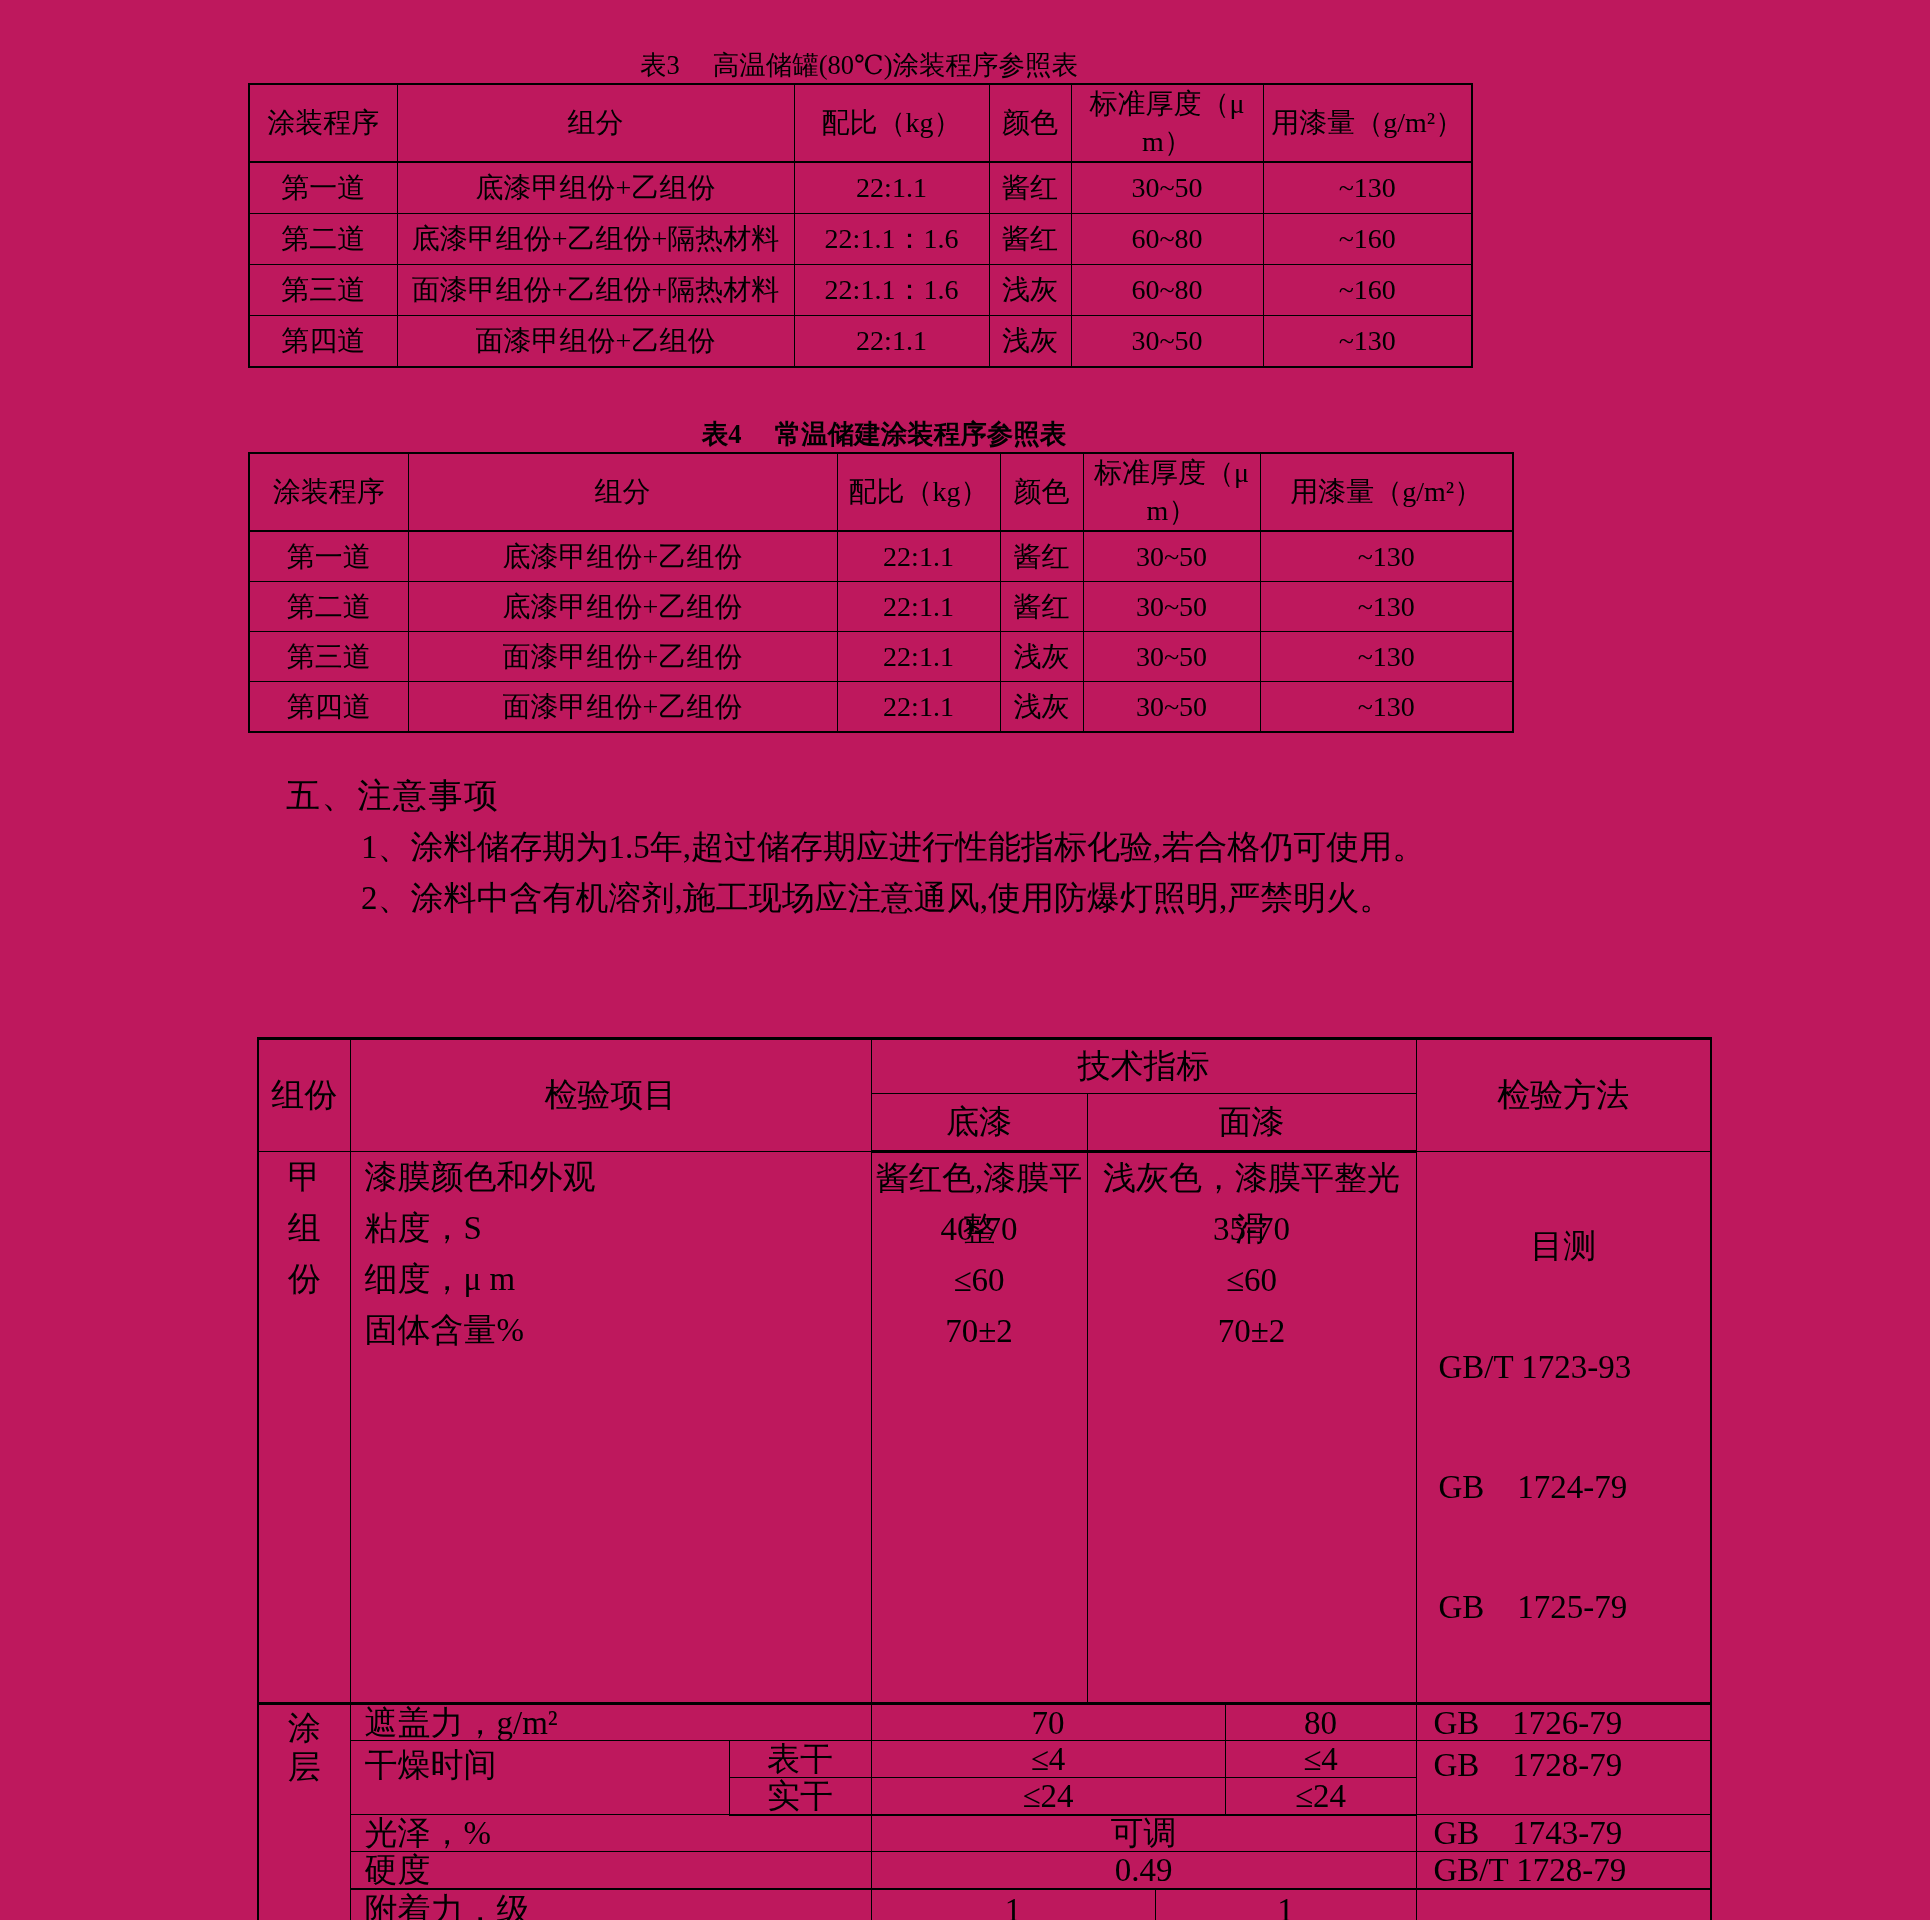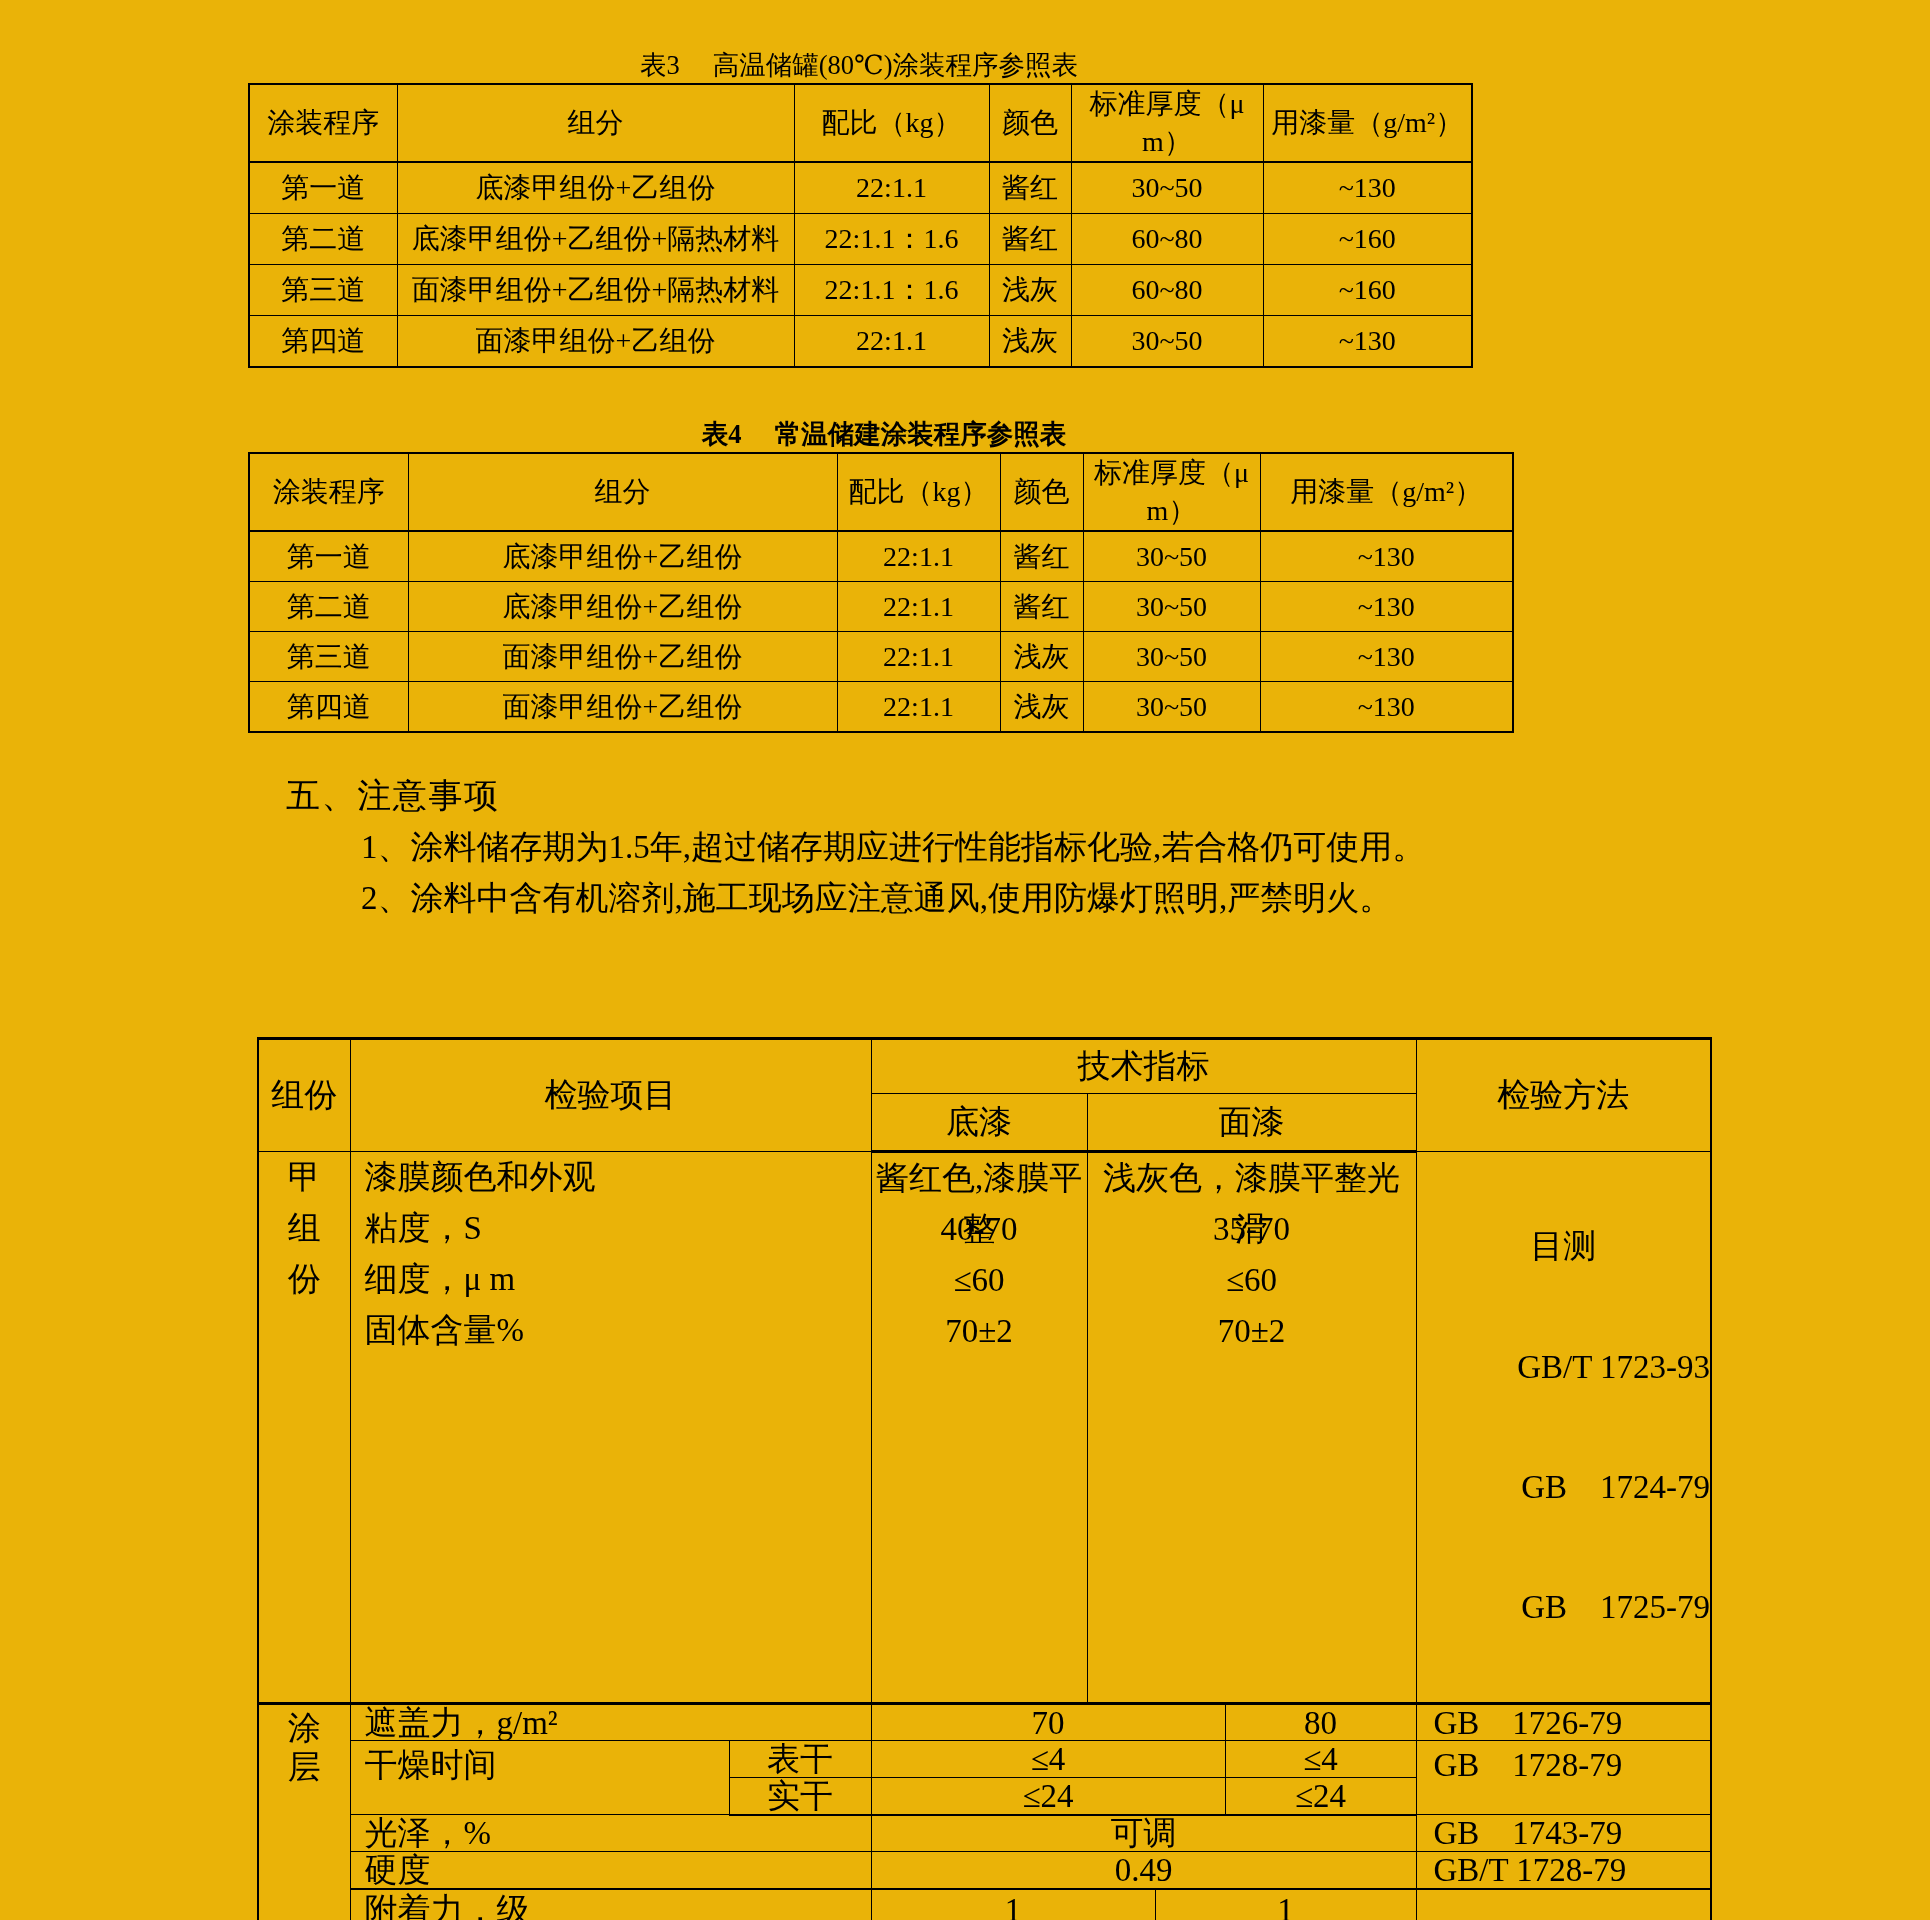--- a/index.html
+++ b/index.html
@@ -1,19 +1,19 @@
 <!DOCTYPE html>
 <html style="font-size:12.5px"><head>
 <meta charset="utf-8">
 <style>
   html,body{margin:0;padding:0;background:#888;}
   .page{
     position:relative;
     width:1930px;height:1920px;
-    background:#eab308;
+    background:#be185d;
     color:#000;
     font-family:"Liberation Serif","DejaVu Serif",serif;
     overflow:hidden;
   }
   
   table{border-collapse:collapse;table-layout:fixed;}
   td{overflow:hidden;}
 
   
   .ptable{
@@ -74,21 +74,21 @@
   .table2 td.meth{text-align:left;padding-left:17px;white-space:pre;}
   .table2 tr.thick4 > td{border-bottom-width:3.1px;}
   .table2 tr.thick3 > td{border-bottom-width:2.3px;}
   .table2 td.top{vertical-align:top;}
   
   .ln66 .ln{line-height:51px;height:51px;}
   .ln51 .ln{line-height:40px;height:40px;}
   .ln50 .ln{line-height:39px;height:39px;}
   .padt2{padding-top:1.6px;}
   .meth-a{white-space:pre;}
-  .meth-a .ln{text-align:right;padding-left:16px;}
+  .meth-a .ln{text-align:left;padding-left:22px;}
   .meth-a .ln:first-child{text-align:center;padding-left:0;}
   .gcell{text-align:center;}
 </style>
 </head>
 <body>
 
 <div class="page">
 
   <div class="t3-title">表3　 高温储罐(80℃)涂装程序参照表</div>
 

